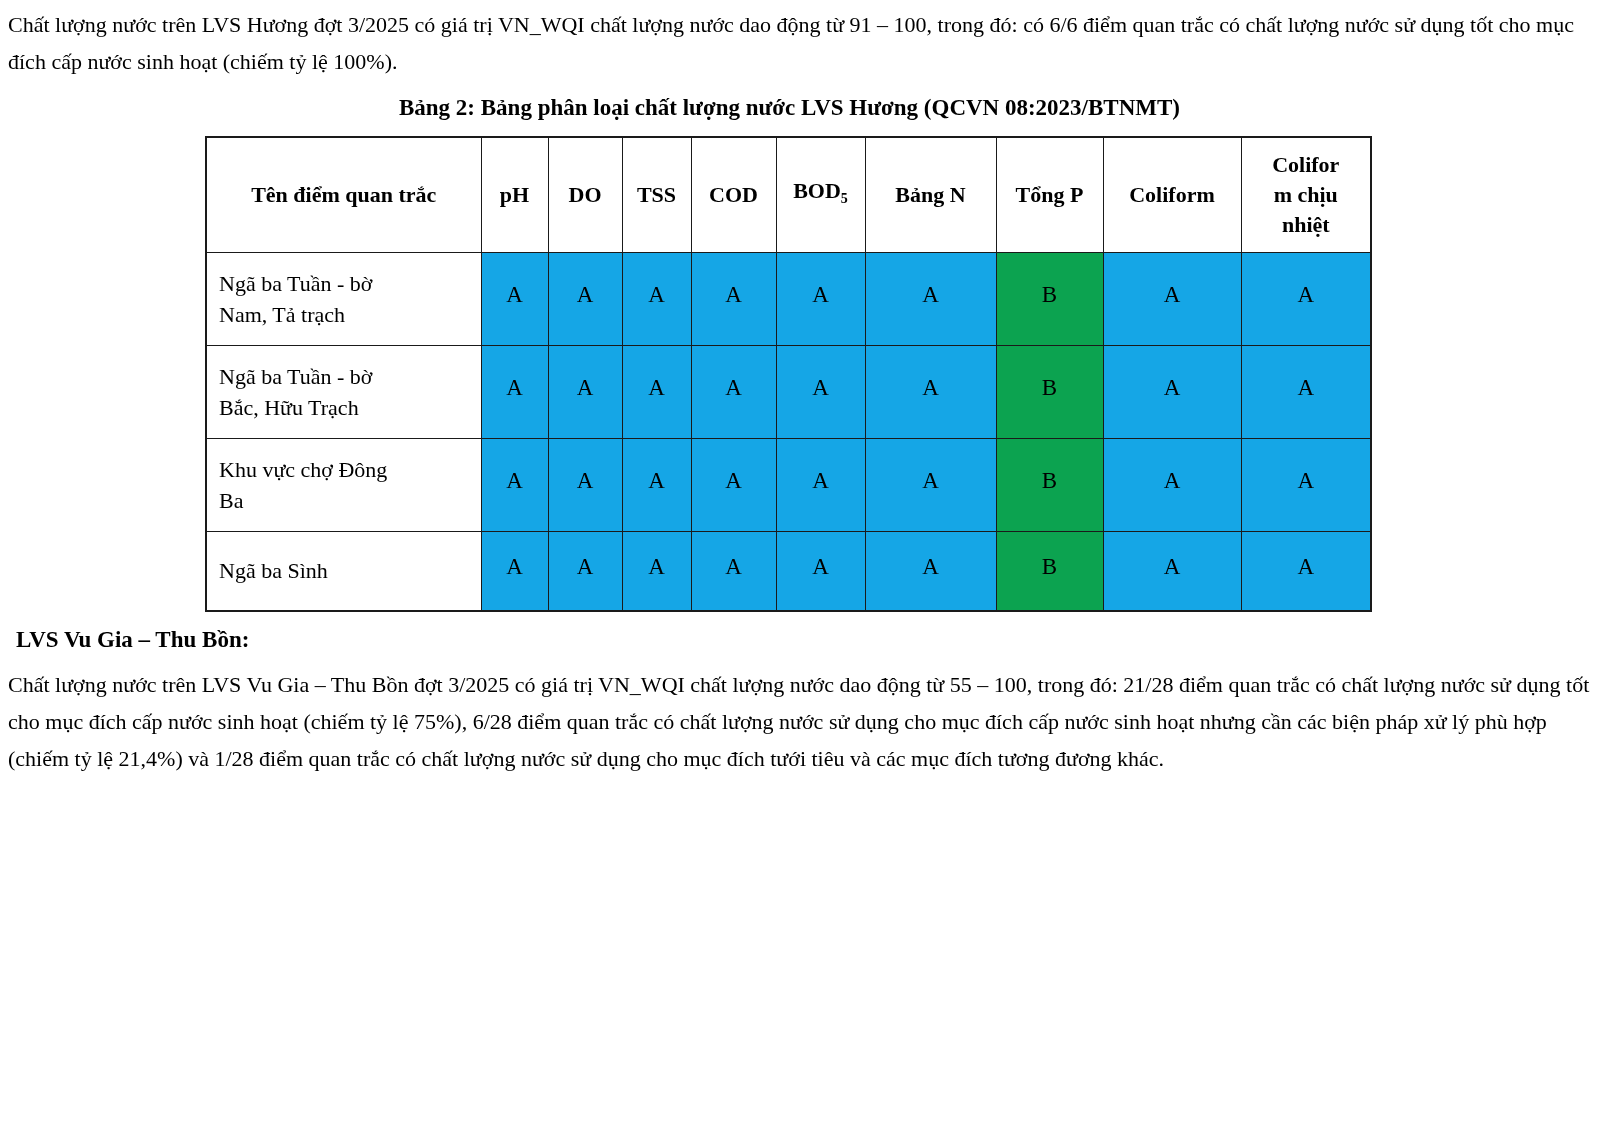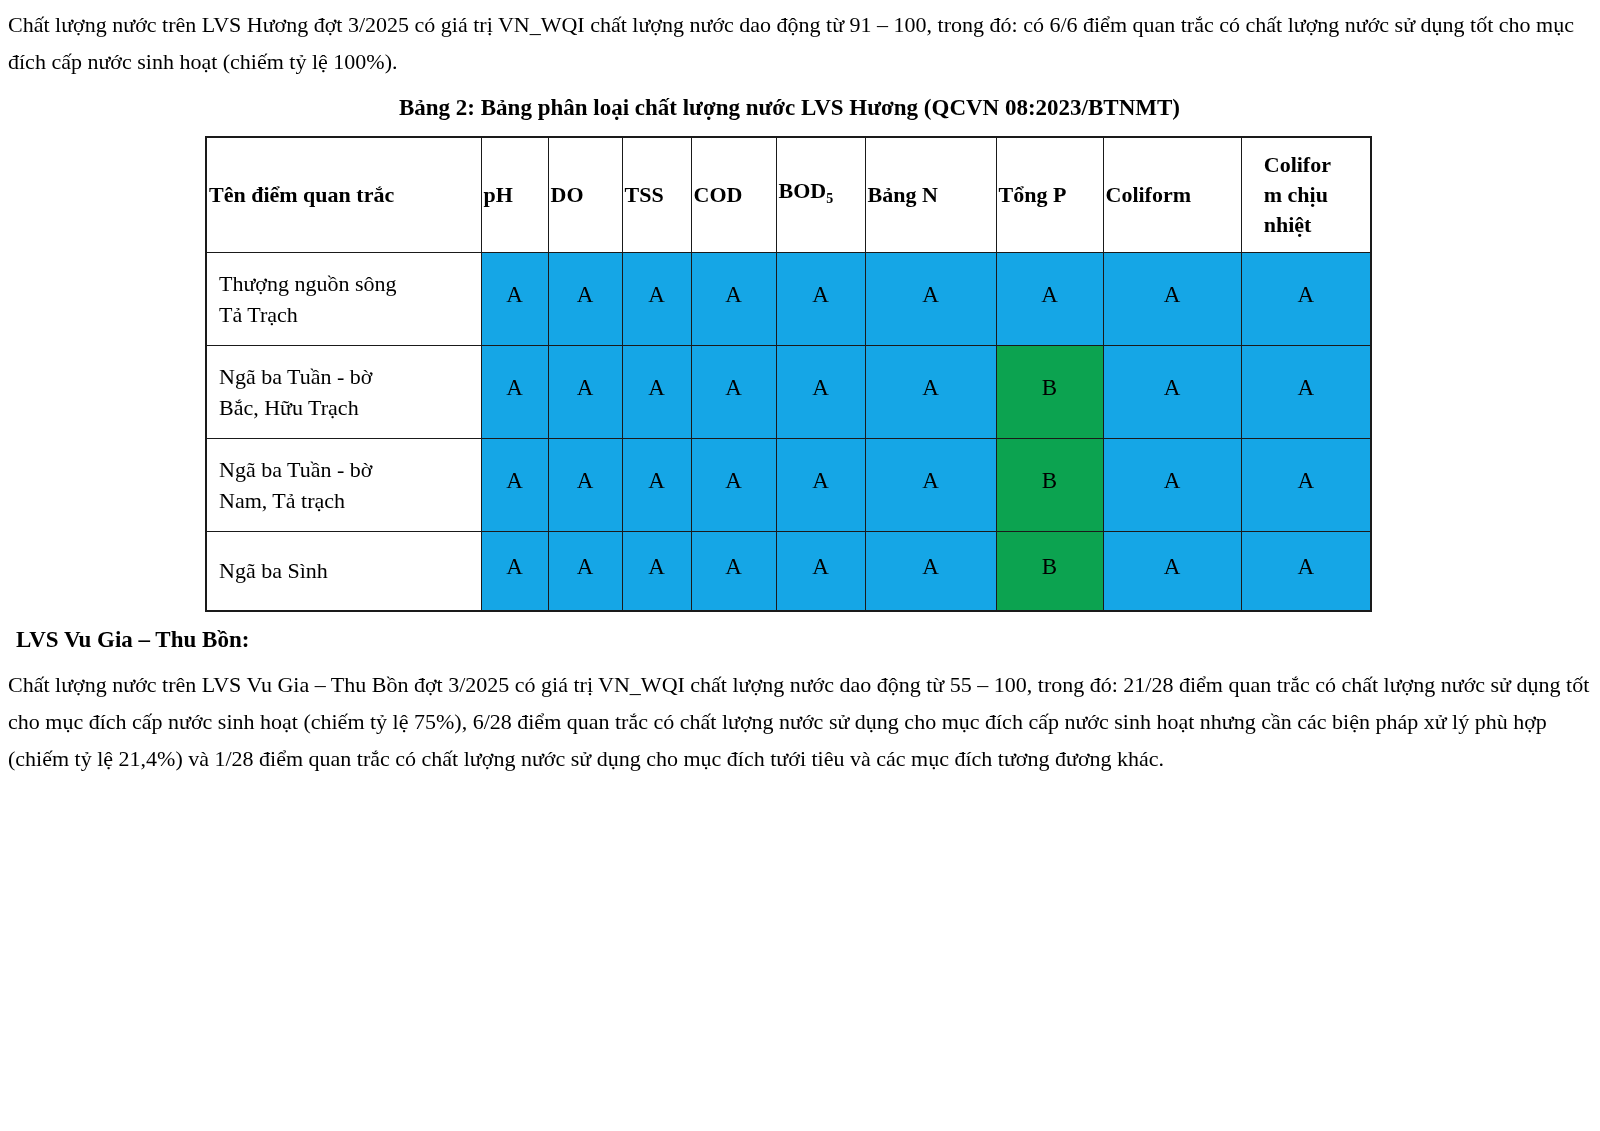--- a/index.html
+++ b/index.html
@@ -15,21 +15,21 @@
     font-weight:bold; font-size:23px; text-align:center;
     margin:9px 0 13px; line-height:30px;
   }
   table.wq {
     border-collapse:collapse; border:2px solid #1a1a1a;
     table-layout:fixed; width:1165px;
   }
   .wq th, .wq td { border:1px solid #1a1a1a; overflow:hidden; }
   .wq thead tr { height:115px; }
   .wq th {
-    font-weight:bold; font-size:22px; text-align:left;
+    font-weight:bold; font-size:22px; text-align:center;
     vertical-align:middle; padding:0 2px; line-height:30px; background:#fff;
   }
   .wq tbody tr { height:93px; }
   .wq tbody tr.last { height:80px;font-family:Liberation Serif, serif; }
   td.name {
     background:#fff; font-size:22px; line-height:31px;
     padding:4px 72px 4px 12px; vertical-align:middle;
   }
   td.grade {
     text-align:center; vertical-align:middle;
@@ -73,45 +73,45 @@
           <th>Bảng N</th>
           <th>Tổng P</th>
           <th>Coliform</th>
           <th>
               <div class="wrap-head">Coliform chịu nhiệt</div>
             </th>
         </tr>
       </thead>
       <tbody>
         <tr>
-          <td class="name">Thượng nguồn sông Tả Trạch</td>
+          <td class="name">Ngã ba Tuần - bờ Nam, Tả trạch</td>
           <td class="grade" style="background-color: rgb(21, 166, 230);">A</td>
           <td class="grade" style="background-color: rgb(21, 166, 230);">A</td>
           <td class="grade" style="background-color: rgb(21, 166, 230);">A</td>
           <td class="grade" style="background-color: rgb(21, 166, 230);">A</td>
           <td class="grade" style="background-color: rgb(21, 166, 230);">A</td>
           <td class="grade" style="background-color: rgb(21, 166, 230);">A</td>
-          <td class="grade" style="background-color: rgb(21, 166, 230);">A</td>
+          <td class="grade" style="background-color: rgb(12, 163, 80);">B</td>
           <td class="grade" style="background-color: rgb(21, 166, 230);">A</td>
           <td class="grade" style="background-color: rgb(21, 166, 230);">A</td>
         </tr>
         <tr>
           <td class="name">Ngã ba Tuần - bờ Bắc, Hữu Trạch</td>
           <td class="grade" style="background-color: rgb(21, 166, 230);">A</td>
           <td class="grade" style="background-color: rgb(21, 166, 230);">A</td>
           <td class="grade" style="background-color: rgb(21, 166, 230);">A</td>
           <td class="grade" style="background-color: rgb(21, 166, 230);">A</td>
           <td class="grade" style="background-color: rgb(21, 166, 230);">A</td>
           <td class="grade" style="background-color: rgb(21, 166, 230);">A</td>
           <td class="grade" style="background-color: rgb(12, 163, 80);">B</td>
           <td class="grade" style="background-color: rgb(21, 166, 230);">A</td>
           <td class="grade" style="background-color: rgb(21, 166, 230);">A</td>
         </tr>
         <tr>
-          <td class="name">Ngã ba Tuần - bờ Nam, Tả trạch</td>
+          <td class="name">Khu vực chợ Đông Ba</td>
           <td class="grade" style="background-color: rgb(21, 166, 230);">A</td>
           <td class="grade" style="background-color: rgb(21, 166, 230);">A</td>
           <td class="grade" style="background-color: rgb(21, 166, 230);">A</td>
           <td class="grade" style="background-color: rgb(21, 166, 230);">A</td>
           <td class="grade" style="background-color: rgb(21, 166, 230);">A</td>
           <td class="grade" style="background-color: rgb(21, 166, 230);">A</td>
           <td class="grade" style="background-color: rgb(12, 163, 80);">B</td>
           <td class="grade" style="background-color: rgb(21, 166, 230);">A</td>
           <td class="grade" style="background-color: rgb(21, 166, 230);">A</td>
         </tr>

